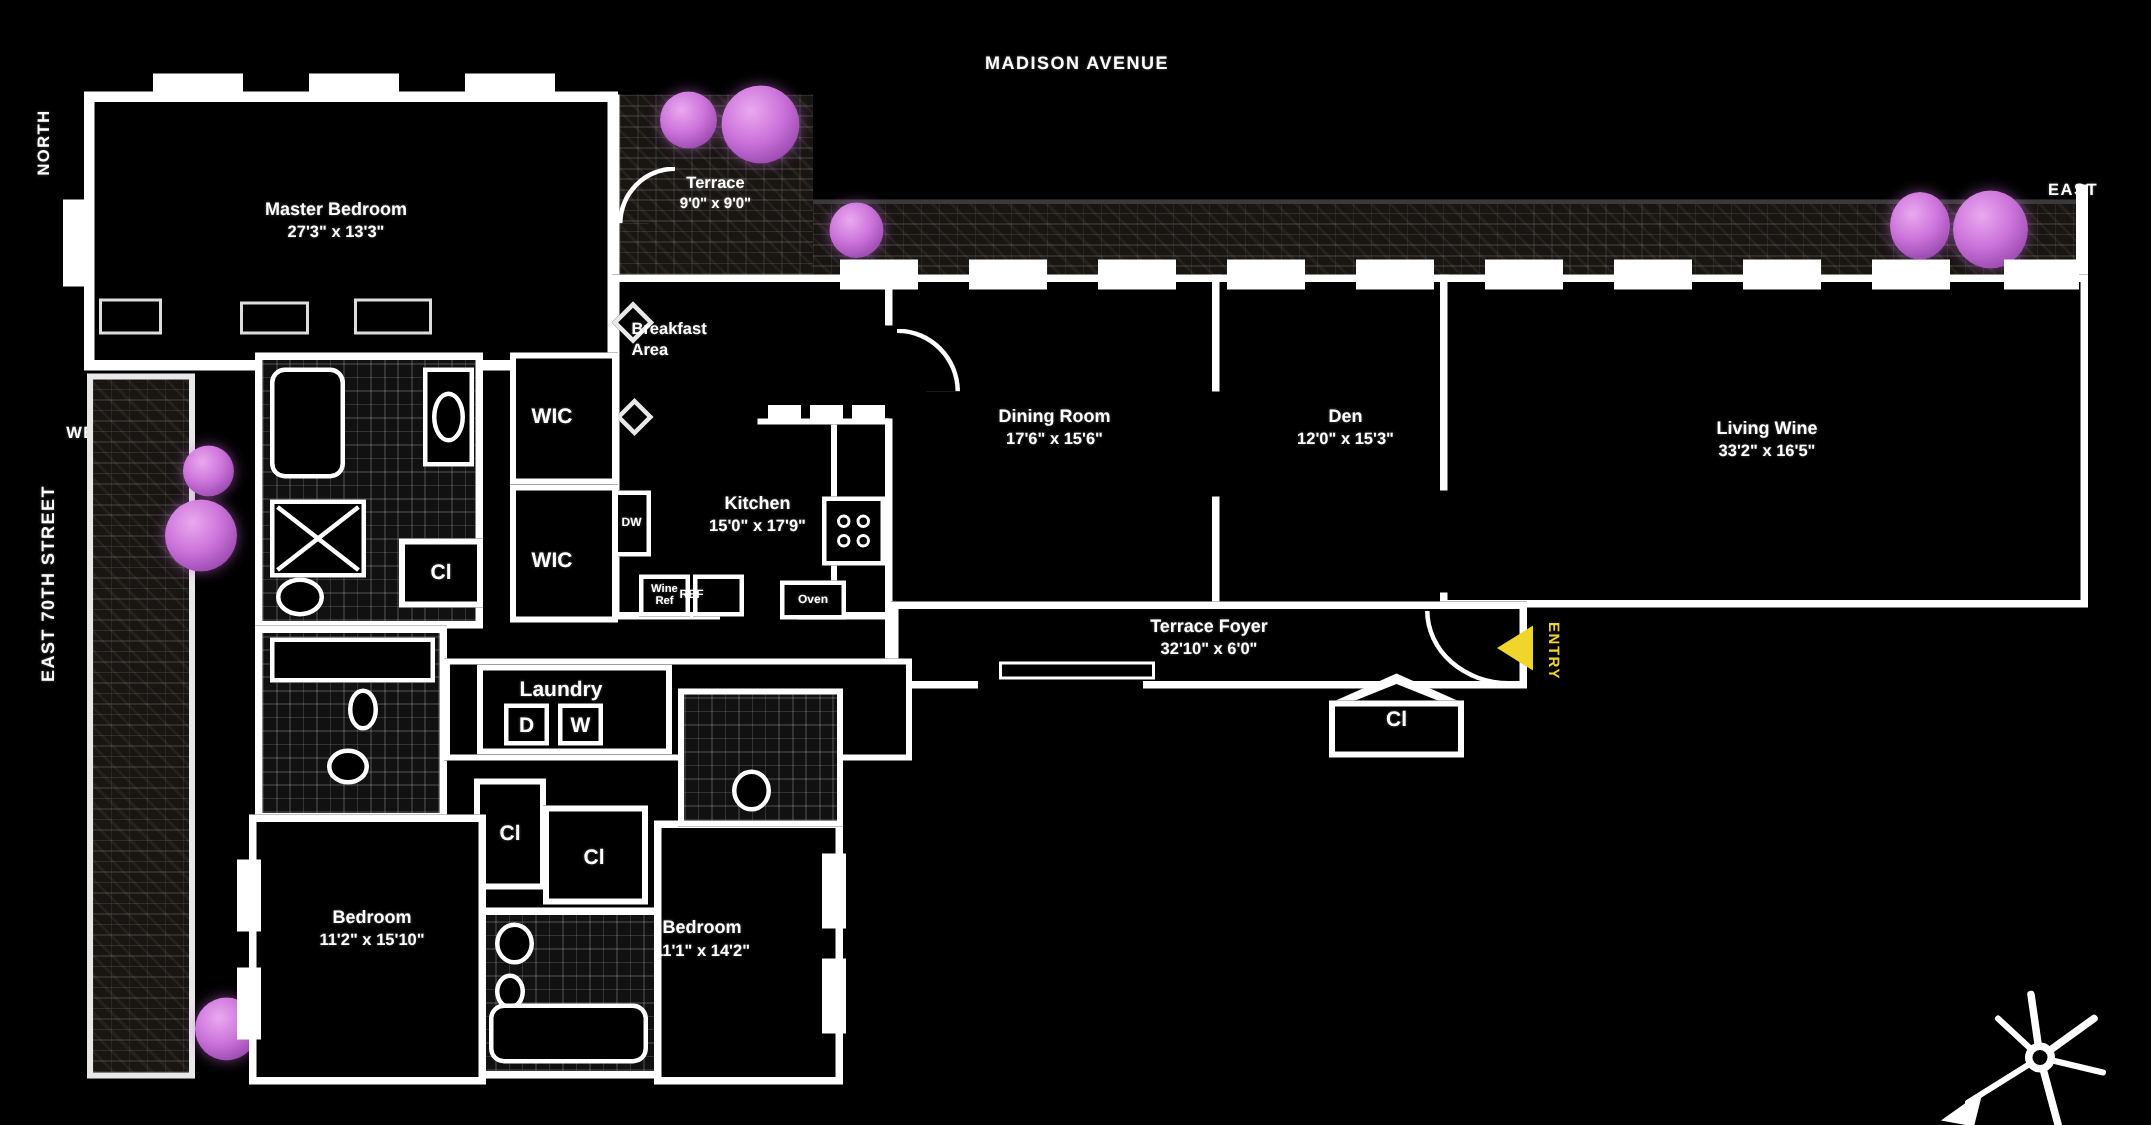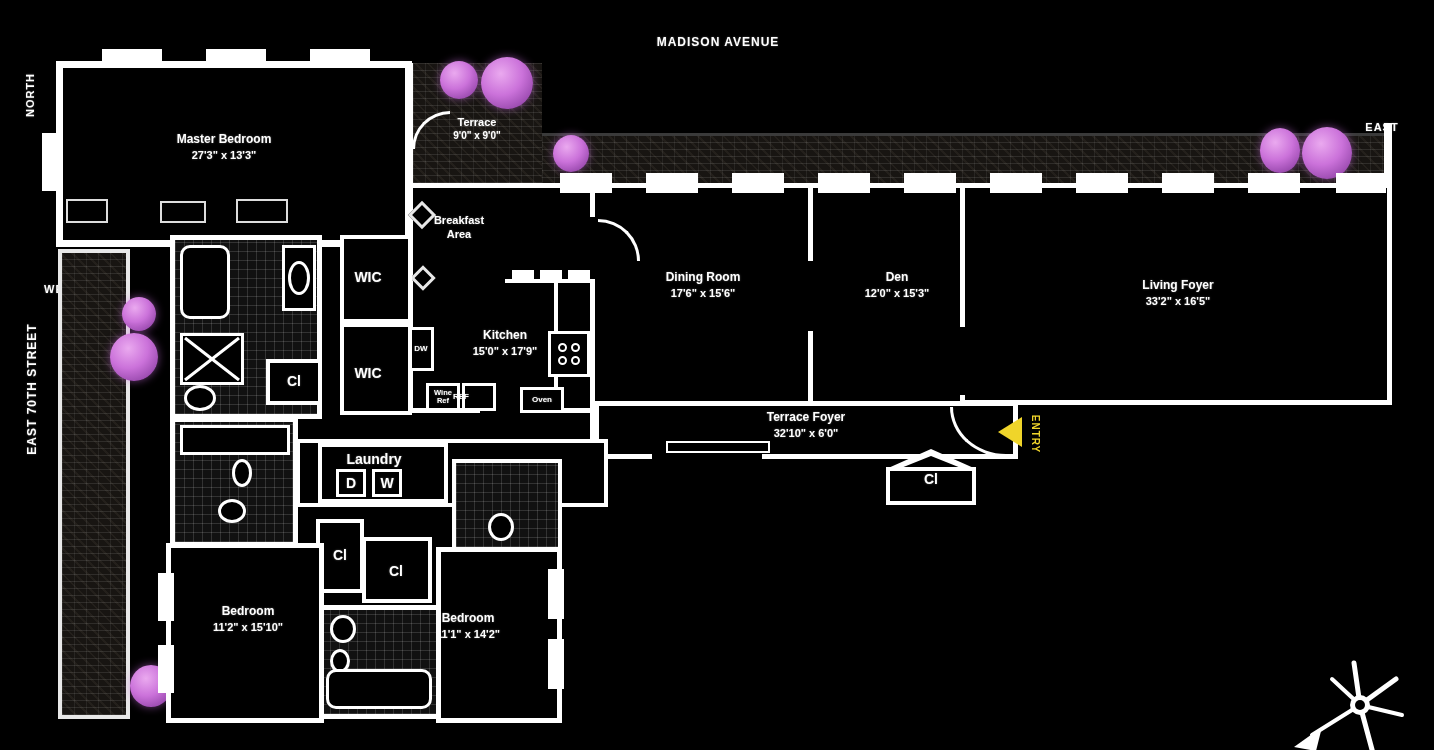--- a/index.html
+++ b/index.html
@@ -196,35 +196,35 @@
   <div class="fx oval" style="left:488px;top:492px;width:26px;height:28px;"></div>
 
   <div class="lbl" style="left:224px;top:126px;">
     <div>Master Bedroom</div>
     <div class="dims">27'3" x 13'3"</div>
   </div>
   <div class="lbl" style="left:477px;top:108px;font-size:11px;">
     <div>Terrace</div>
     <div class="dims" style="font-size:10px;">9'0" x 9'0"</div>
   </div>
-  <div class="lbl" style="left:459px;top:206px;white-space:normal;width:76px;font-size:11px;text-align:center;">Breakfast Area</div>
+  <div class="lbl" style="left:459px;top:206px;white-space:normal;width:76px;font-size:11px;text-align:left;">Breakfast Area</div>
   <div class="lbl" style="left:505px;top:322px;">
     <div>Kitchen</div>
     <div class="dims">15'0" x 17'9"</div>
   </div>
   <div class="lbl" style="left:703px;top:264px;">
     <div>Dining Room</div>
     <div class="dims">17'6" x 15'6"</div>
   </div>
   <div class="lbl" style="left:897px;top:264px;">
     <div>Den</div>
     <div class="dims">12'0" x 15'3"</div>
   </div>
   <div class="lbl" style="left:1178px;top:272px;">
-    <div>Living Foyer</div>
+    <div>Living Wine</div>
     <div class="dims">33'2" x 16'5"</div>
   </div>
   <div class="lbl" style="left:806px;top:404px;">
     <div>Terrace Foyer</div>
     <div class="dims">32'10" x 6'0"</div>
   </div>
   <div class="lbl" style="left:248px;top:598px;">
     <div>Bedroom</div>
     <div class="dims">11'2" x 15'10"</div>
   </div>

